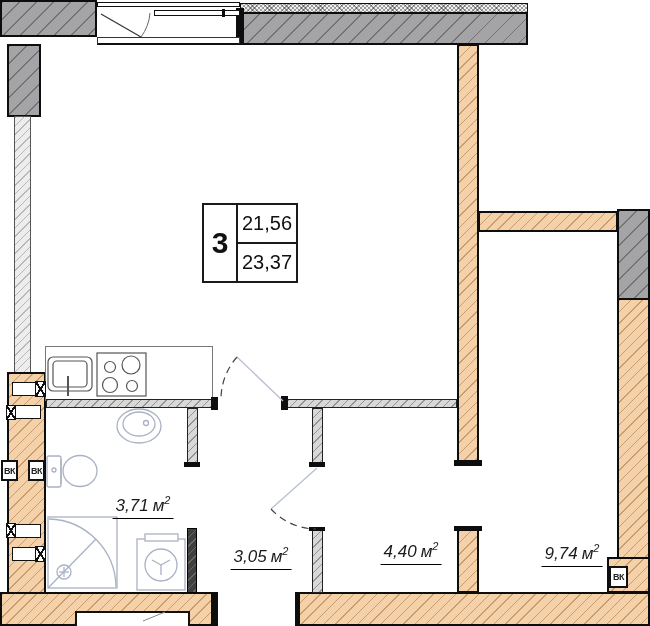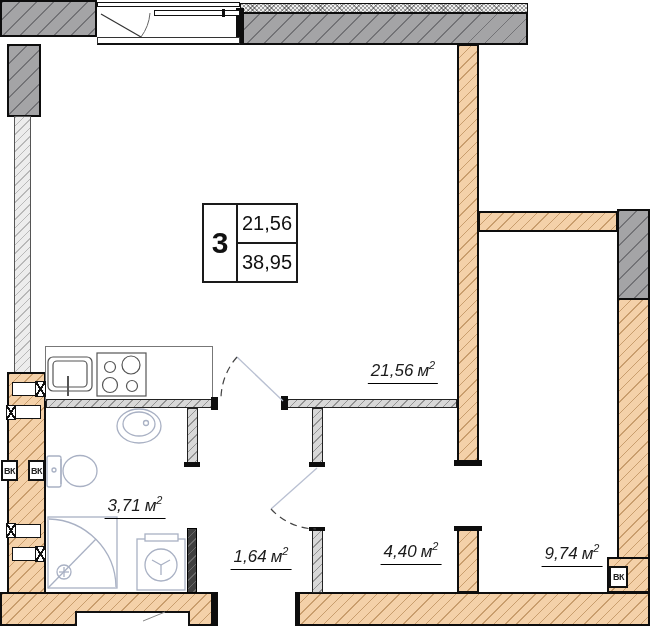--- a/index.html
+++ b/index.html
@@ -212,32 +212,29 @@
       <line x1="161" y1="565" x2="170" y2="560"></line>
     </g>
 
     <path d="M165,612 L143,621" stroke="#888" stroke-width="1" fill="none"></path>
   </svg>
 
   <div class="infobox">
     <div class="ib-left">3</div>
     <div class="ib-right">
       <div class="ib-cell">21,56</div>
-      <div class="ib-cell">38,95</div>
-    </div>
-  </div>
-
-  <div class="alabel" style="left:403px;top:359px">
-    <span>21,56</span><span class="unit">м</span><sup>2</sup>
-  </div>
-  <div class="alabel" style="left:135px;top:494px">
+      <div class="ib-cell">23,37</div>
+    </div>
+  </div>
+
+  <div class="alabel" style="left:143px;top:494px">
     <span>3,71</span><span class="unit">м</span><sup>2</sup>
   </div>
   <div class="alabel" style="left:261px;top:545px">
-    <span>1,64</span><span class="unit">м</span><sup>2</sup>
+    <span>3,05</span><span class="unit">м</span><sup>2</sup>
   </div>
   <div class="alabel" style="left:411px;top:540px">
     <span>4,40</span><span class="unit">м</span><sup>2</sup>
   </div>
   <div class="alabel" style="left:572px;top:542px">
     <span>9,74</span><span class="unit">м</span><sup>2</sup>
   </div>
 
 </div>
 

